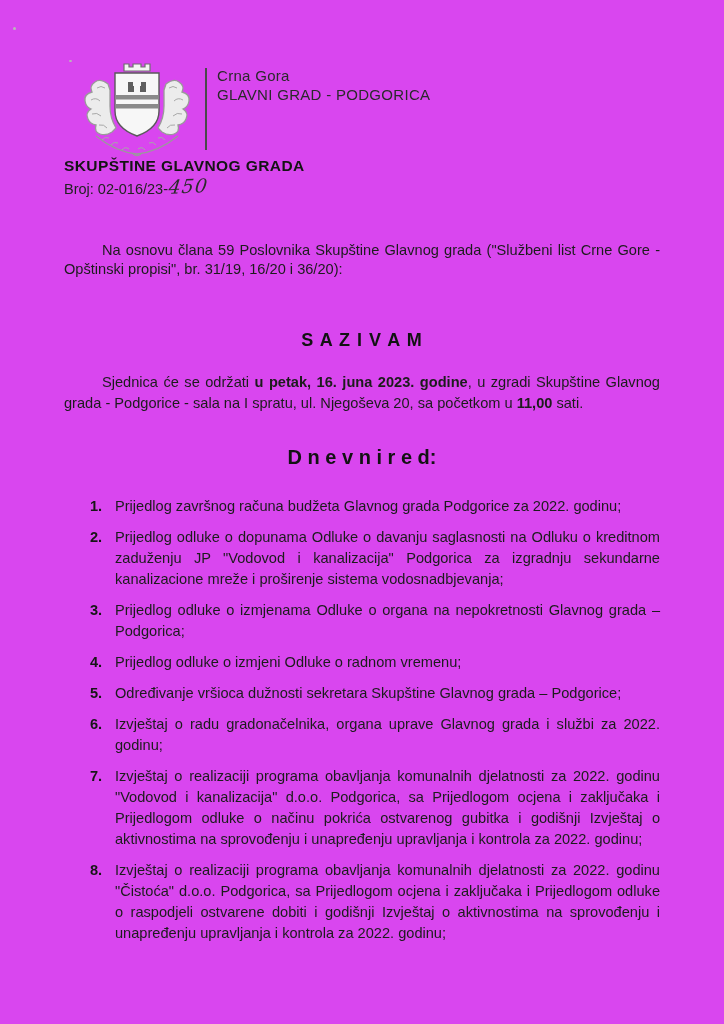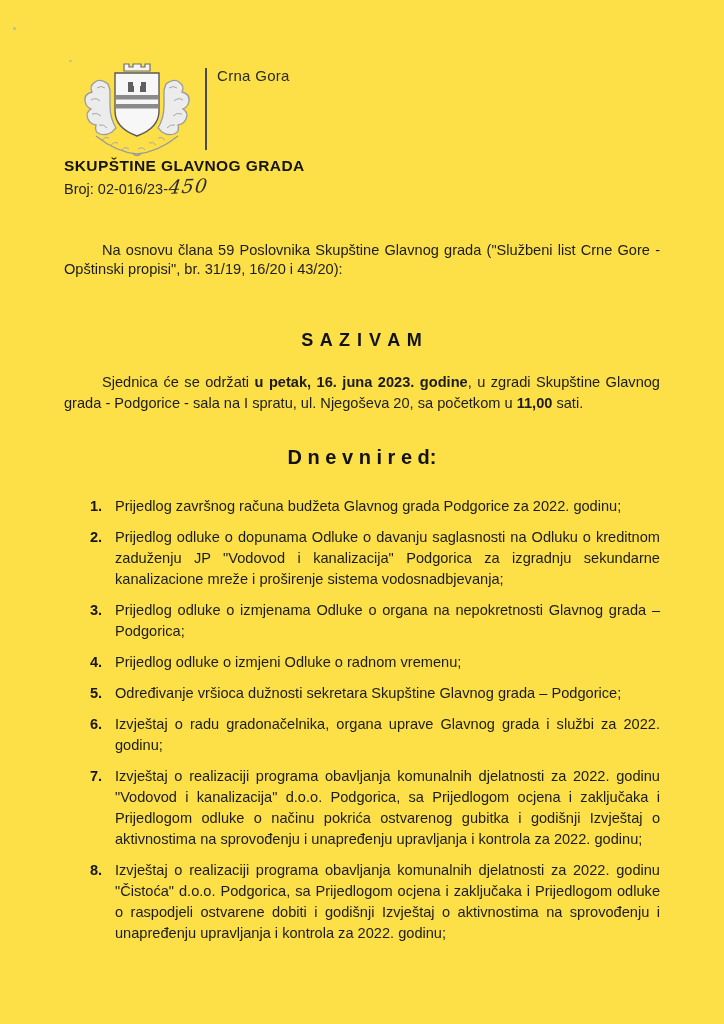--- a/index.html
+++ b/index.html
@@ -1,19 +1,19 @@
 <!DOCTYPE html>
 <html><head>
 <meta charset="utf-8">
 <style>
   html,body{margin:0;padding:0;background:#888;}
   .page{
     position:relative;
     width:724px;height:1024px;
-    background:#fde047;
+    background:#d946ef;
     font-family:"Liberation Sans","DejaVu Sans",sans-serif;
     color:#1e1e1e;
     overflow:hidden;
   }
   .speck{position:absolute;background:#b9b9b9;border-radius:50%;}
   .s1{left:13px;top:27px;width:3px;height:3px;}
   .s2{left:69px;top:60px;width:3px;height:2px;}
 
   
   .emblem{position:absolute;left:78px;top:62px;width:118px;height:96px;}
@@ -94,29 +94,30 @@
       <path d="M18 74 q20 16 41 18 q21 -2 41 -18" fill="none" stroke="#9a9a9a" stroke-width="1.3"></path>
       <path d="M24 78 q3 -4 7 -2 M33 83 q3 -4 7 -2 M44 88 q3 -4 7 -1 M87 78 q-3 -4 -7 -2 M78 83 q-3 -4 -7 -2 M67 88 q-3 -4 -7 -1" fill="none" stroke="#a8a8a8" stroke-width="1"></path>
       <path d="M55 92 q4 3 8 0" fill="none" stroke="#9a9a9a" stroke-width="1.3"></path>
     </svg>
   </div>
 
   <div class="vline"></div>
 
   <div class="header-text">
     <div>Crna Gora</div>
+    <div>GLAVNI GRAD - PODGORICA</div>
   </div>
 
   <div class="org-title">SKUPŠTINE GLAVNOG GRADA</div>
 
   <div class="ref-line"><span>Broj: 02-016/23-</span><span class="handwritten">450</span></div>
 
 
   <div class="body-flow">
-    <p class="para indent justify">Na osnovu člana 59 Poslovnika Skupštine Glavnog grada ("Službeni list Crne Gore - Opštinski propisi", br. 31/19, 16/20 i 43/20):</p>
+    <p class="para indent justify">Na osnovu člana 59 Poslovnika Skupštine Glavnog grada ("Službeni list Crne Gore - Opštinski propisi", br. 31/19, 16/20 i 36/20):</p>
 
     <div class="center bold sazivam">S A Z I V A M</div>
 
     <p class="para indent justify session-para"><span>Sjednica će se održati </span><b>u petak, 16. juna 2023. godine</b><span>, u zgradi Skupštine Glavnog grada - Podgorice - sala na I spratu, ul. Njegoševa 20, sa početkom u </span><b>11,00</b><span> sati.</span></p>
 
 
     <div class="center bold agenda-heading">D n e v n i   r e d:</div>
 
     <ol class="agenda">
         <li>

